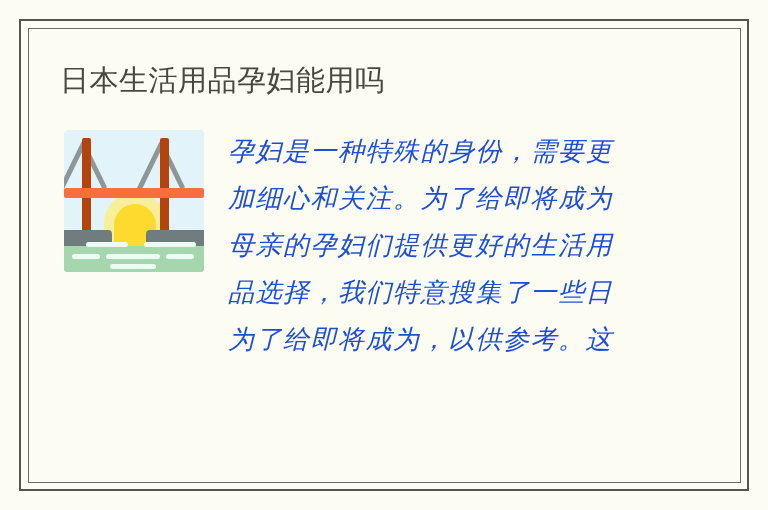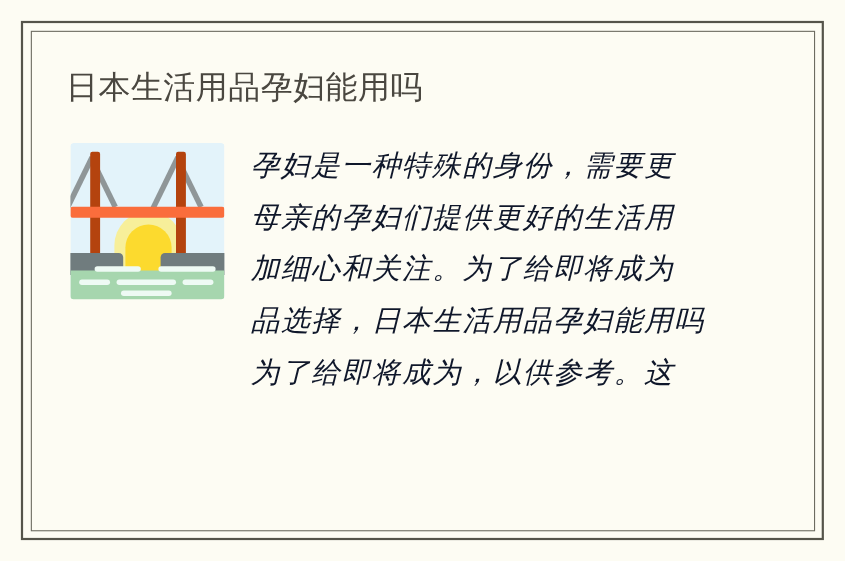--- a/index.html
+++ b/index.html
@@ -174,21 +174,21 @@
   .wave-f { left: 46px; top: 134px; width: 46px; }
 
   
   .body-text {
     margin-left: 24px;
     flex: 1 1 auto;
     font-family: "DejaVu Serif", "Liberation Serif", serif;
     font-style: italic;
     font-size: 26px;
     line-height: 47px;
-    color: #0f172a;
+    color: #1d4ed8;
     letter-spacing: 1.5px;
     white-space: nowrap;
   }
   .body-text .line { display: block; }
 </style>
 </head>
 <body>
 
 <div id="page">
 
@@ -226,21 +226,21 @@
           <div class="wave wave-b"></div>
           <div class="wave wave-c"></div>
           <div class="wave wave-d"></div>
           <div class="wave wave-e"></div>
           <div class="wave wave-f"></div>
         </div>
       </div>
 
       <div class="body-text">
         <span class="line">孕妇是一种特殊的身份，需要更</span>
+        <span class="line">加细心和关注。为了给即将成为</span>
         <span class="line">母亲的孕妇们提供更好的生活用</span>
-        <span class="line">加细心和关注。为了给即将成为</span>
-        <span class="line">品选择，日本生活用品孕妇能用吗</span>
+        <span class="line">品选择，我们特意搜集了一些日</span>
         <span class="line">为了给即将成为，以供参考。这</span>
       </div>
 
     </div>
   </div>
 </div>
 
 </body></html>

